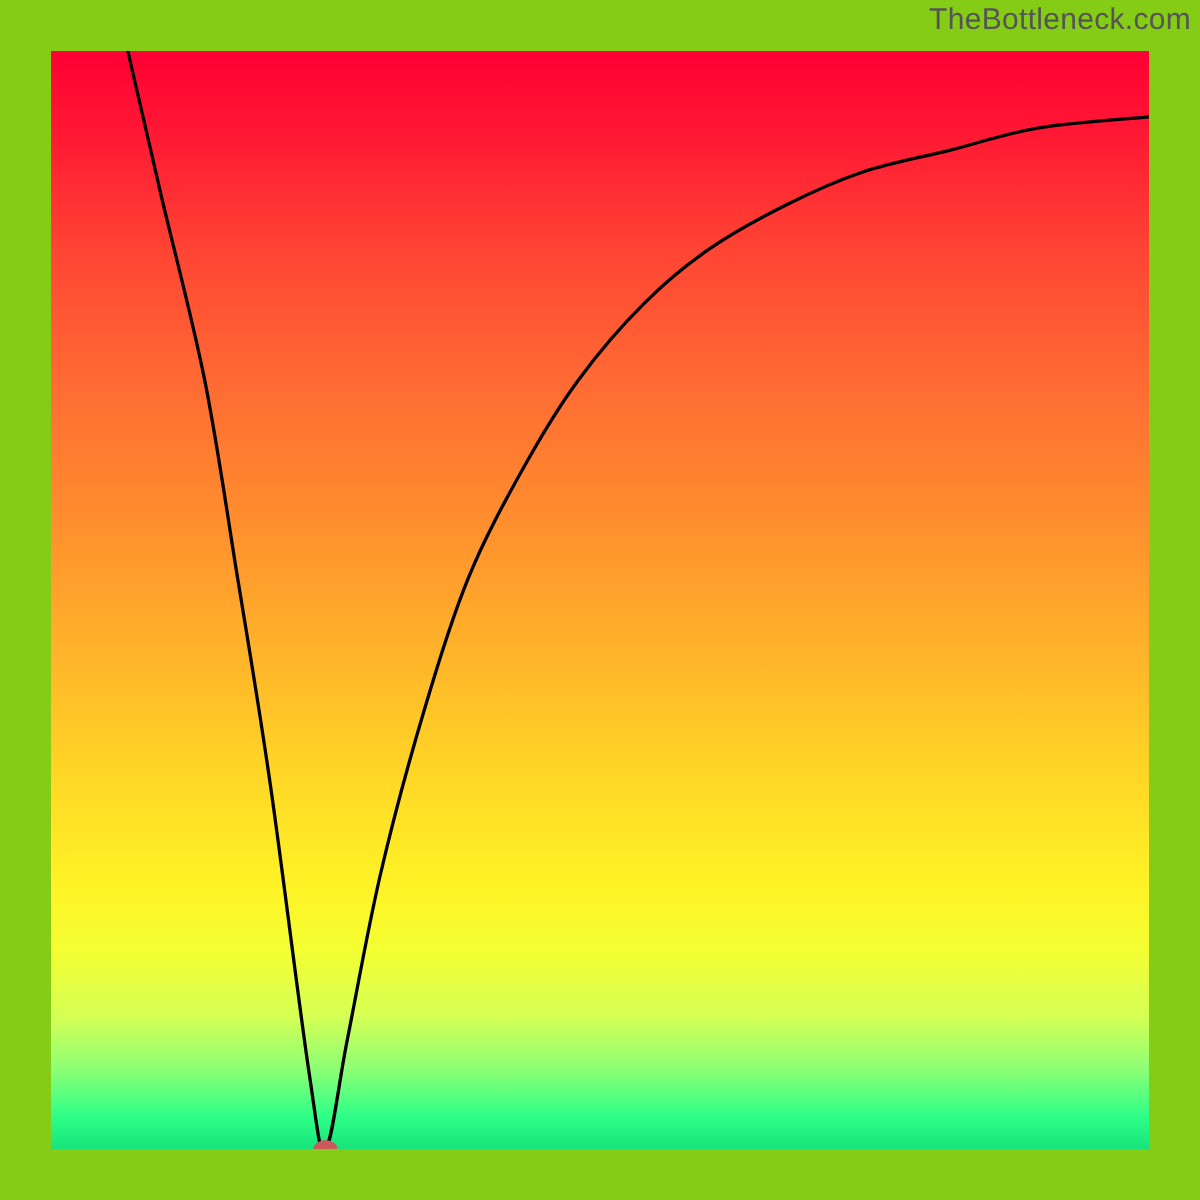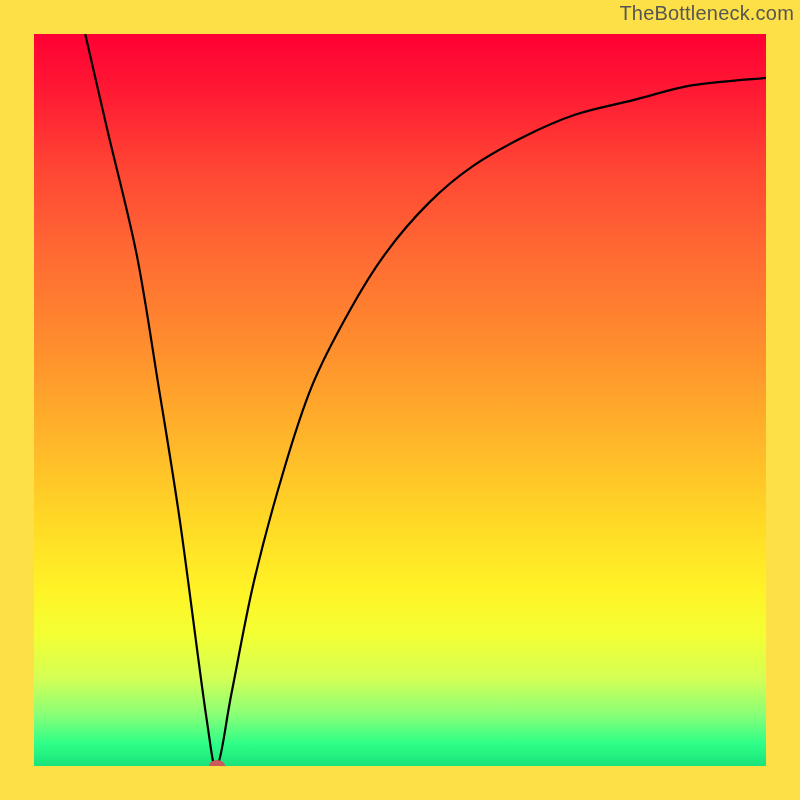--- a/index.html
+++ b/index.html
@@ -7,21 +7,21 @@
     padding: 0;
     width: 800px;
     height: 800px;
     overflow: hidden;
     font-family: Arial, Helvetica, sans-serif;
   }
   .frame {
     position: relative;
     width: 800px;
     height: 800px;
-    background: #fde047;
+    background: #84cc16;
     text-decoration: underline;
   }
   .plot-area {
     position: absolute;
     left: 34px;
     top: 34px;
     width: 732px;
     height: 732px;
     
     background: linear-gradient(to bottom,

